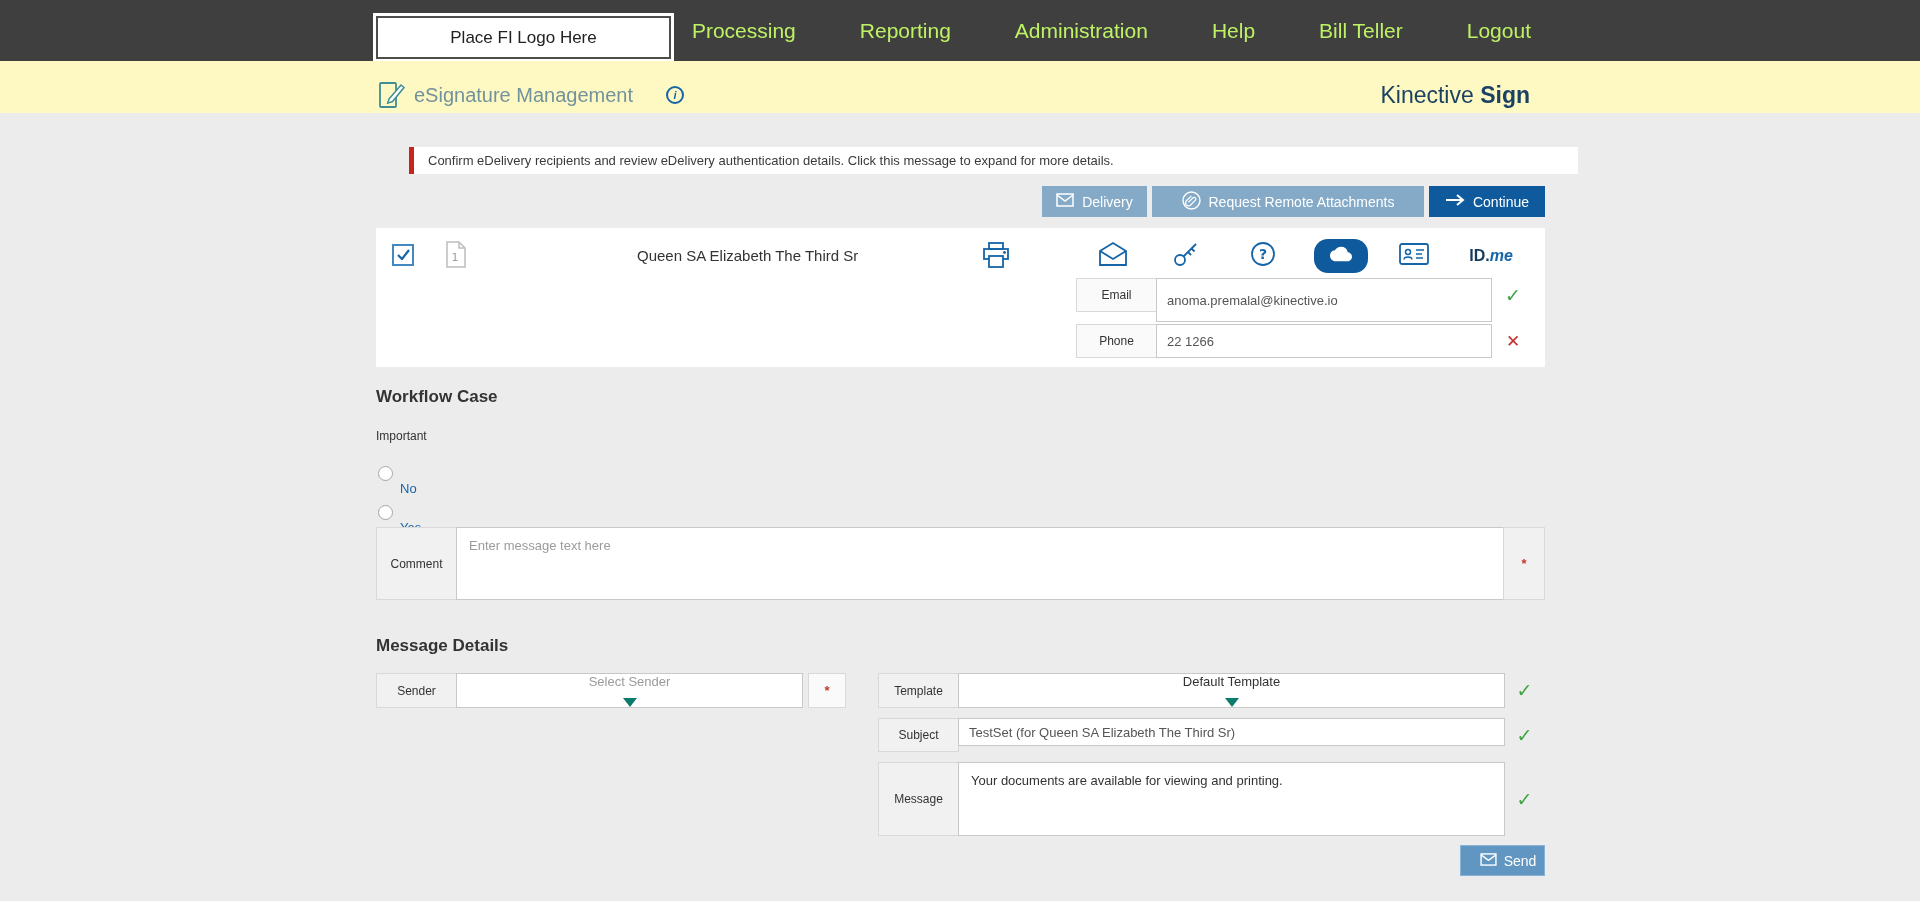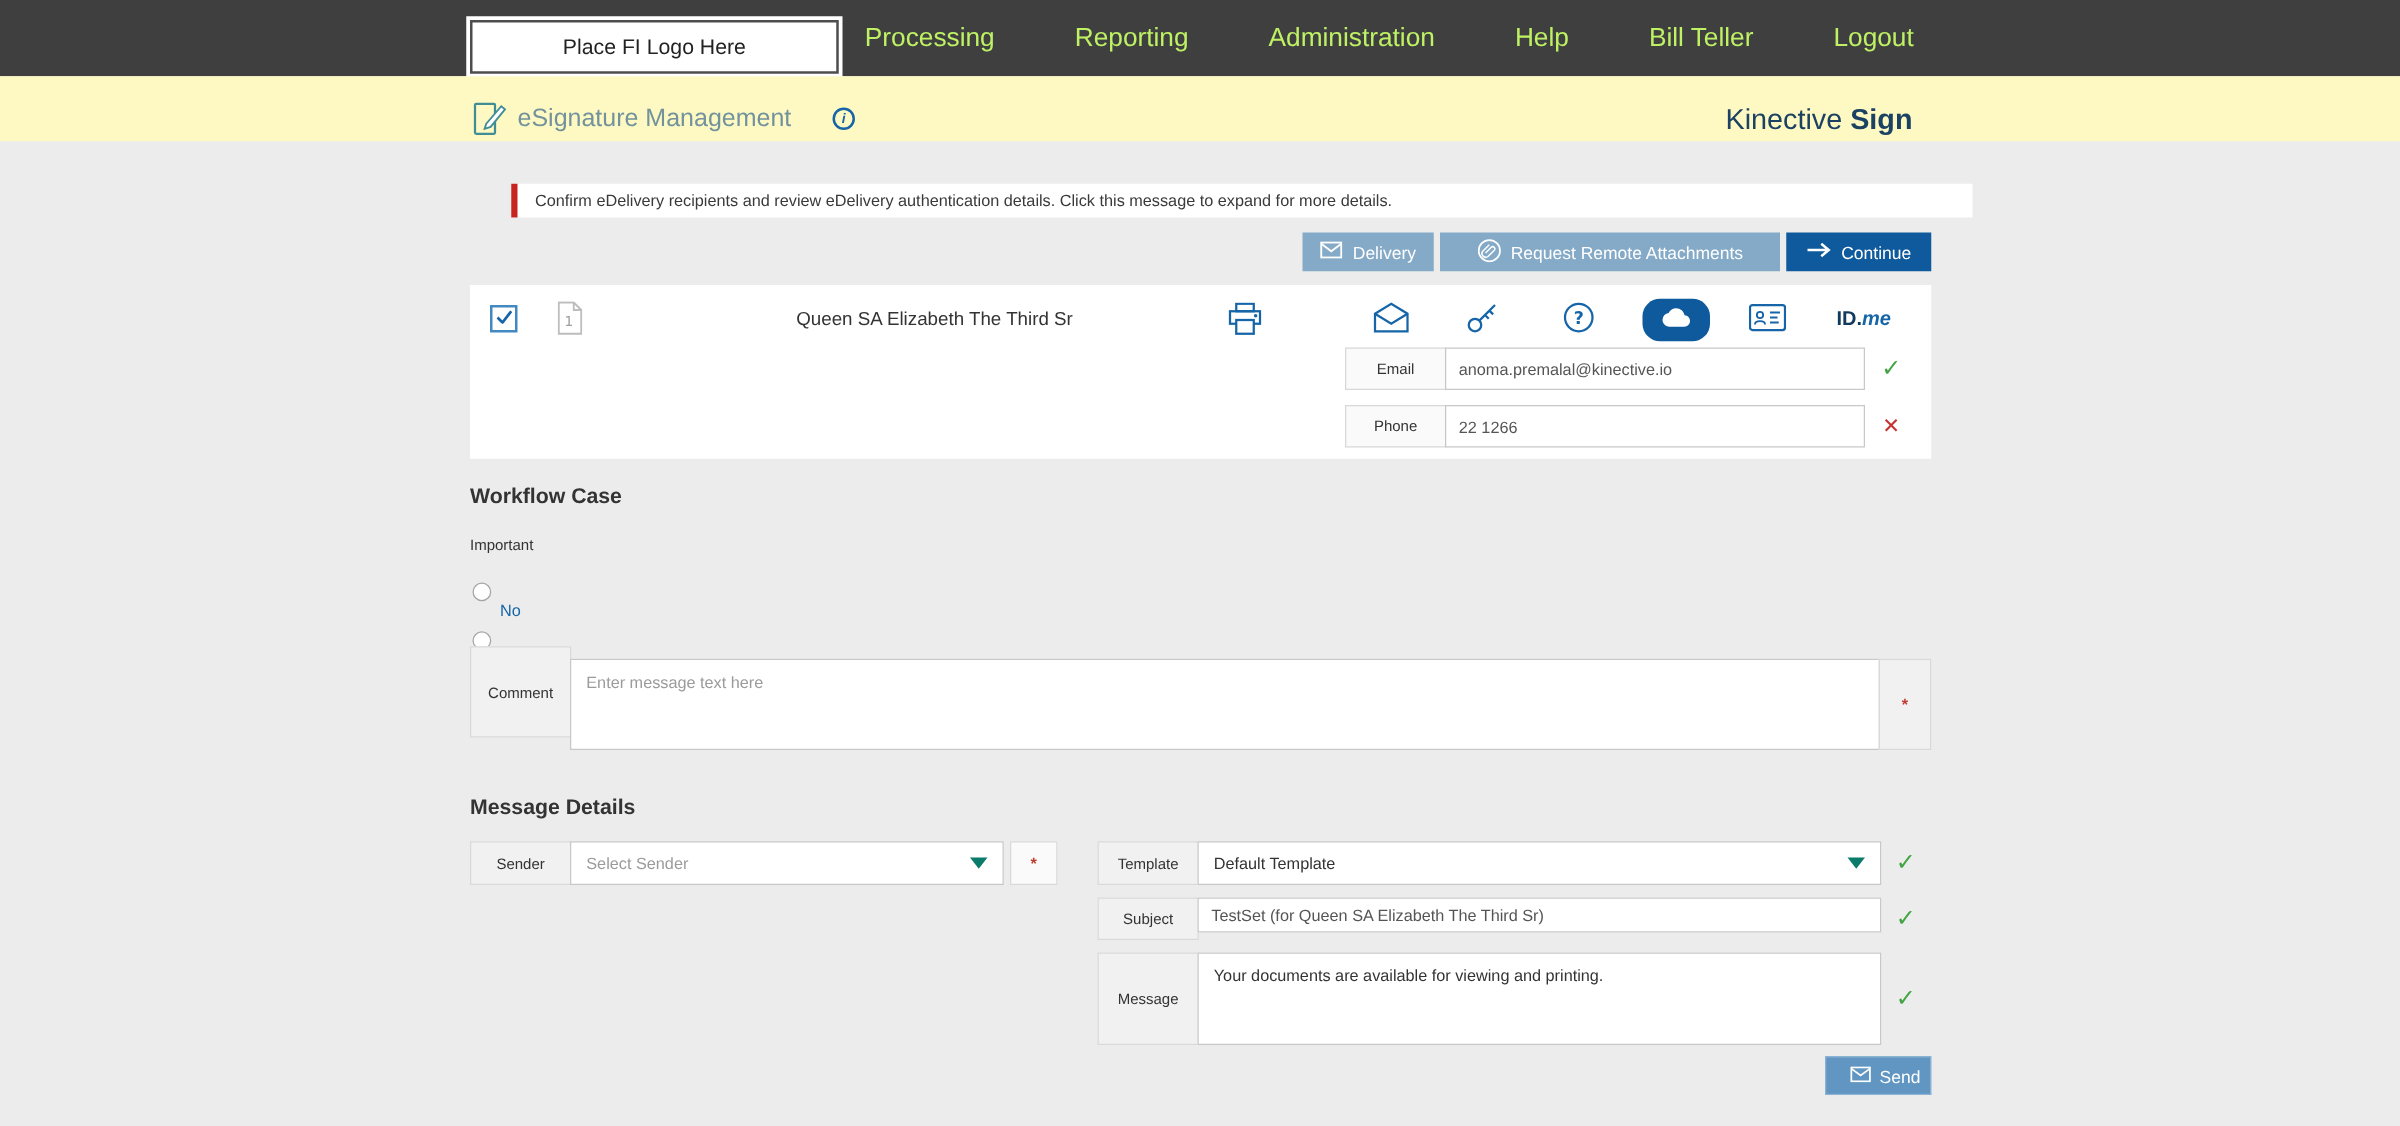--- a/index.html
+++ b/index.html
@@ -56,46 +56,46 @@
   #auth-card     { left:1016px; }
   #auth-idme     { left:1083px; width:64px; }
   .idme { font-size:16px; color:#123a5c; font-weight:bold; }
   .idme i { color:#1565a8; font-weight:bold; }
 
   .kv-label { background:#fafafa; border:1px solid #d8d8d8; font-size:12px; color:#333;
               display:flex; align-items:center; justify-content:center; }
   .field { background:#fff; border:1px solid #c8c8c8; font-size:13px; color:#555; padding:0 10px;
            font-family:inherit; outline:none; }
   #email-label { left:700px; top:50px; width:81px; height:34px; }
-  #email-input { left:780px; top:50px; width:336px; height:34px; }
+  #email-input { left:780px; top:50px; width:336px; height:44px; }
   #email-check { left:1116px; top:50px; width:42px; height:34px; display:flex; align-items:center; justify-content:center; }
   #phone-label { left:700px; top:96px; width:81px; height:34px; }
   #phone-input { left:780px; top:96px; width:336px; height:34px; }
   #phone-check { left:1116px; top:96px; width:42px; height:34px; display:flex; align-items:center; justify-content:center; }
 
   .h2 { font-size:17px; font-weight:600; color:#333; }
   #wf-heading { left:376px; top:258px; }
   #imp-label  { left:376px; top:300px; font-size:12px; color:#333; }
   .radio-row  { left:378px; display:flex; align-items:center; gap:7px; cursor:pointer; }
   #opt-no  { top:322px; }
   #opt-yes { top:361px; }
   .radio { width:15px; height:15px; border-radius:50%; border:1px solid #a5a5a5; background:#fff; }
   .radio-label { font-size:13px; color:#1565a8;margin-top:30px; }
 
   .cell-label { background:#f1f1f1; border:1px solid #d9d9d9; font-size:12px; color:#333;
                 display:flex; align-items:center; justify-content:center; }
-  #comment-label    { left:376px; top:388px; width:81px; height:73px; }
+  #comment-label    { left:376px; top:398px; width:81px; height:73px; }
   #comment-textarea { left:456px; top:398px; width:1048px; height:73px; resize:none; padding:10px 12px;
                       font-size:13px; color:#333; }
   #comment-req      { left:1503px; top:398px; width:42px; height:73px; }
   textarea::placeholder, .ph { color:#9b9b9b; }
 
   #md-heading { left:376px; top:507px; }
   .select { background:#fff; border:1px solid #c8c8c8; display:flex; align-items:center;
-            justify-content:space-between; padding:0 12px; font-size:13px; color:#333; cursor:pointer; }
+            justify-content:space-between; padding:0 12px; font-size:13px; color:#333; cursor:pointer;flex-direction:column; }
   .caret { width:0; height:0; border-left:7px solid transparent; border-right:7px solid transparent;
            border-top:9px solid #0b7c6c; }
   #sender-label  { left:376px; top:544px; width:81px; height:35px; }
   #sender-select { left:456px; top:544px; width:347px; height:35px; }
   #sender-req    { left:808px; top:544px; width:38px; height:35px; background:#fafafa; border:1px solid #d9d9d9;
                    display:flex; align-items:center; justify-content:center; }
   .req { color:#c0392b; font-size:13px; font-weight:bold; }
   .ok  { color:#41a443; font-size:19px; font-weight:bold; }
   .bad { color:#c63232; font-size:17px; font-weight:bold; }
 

